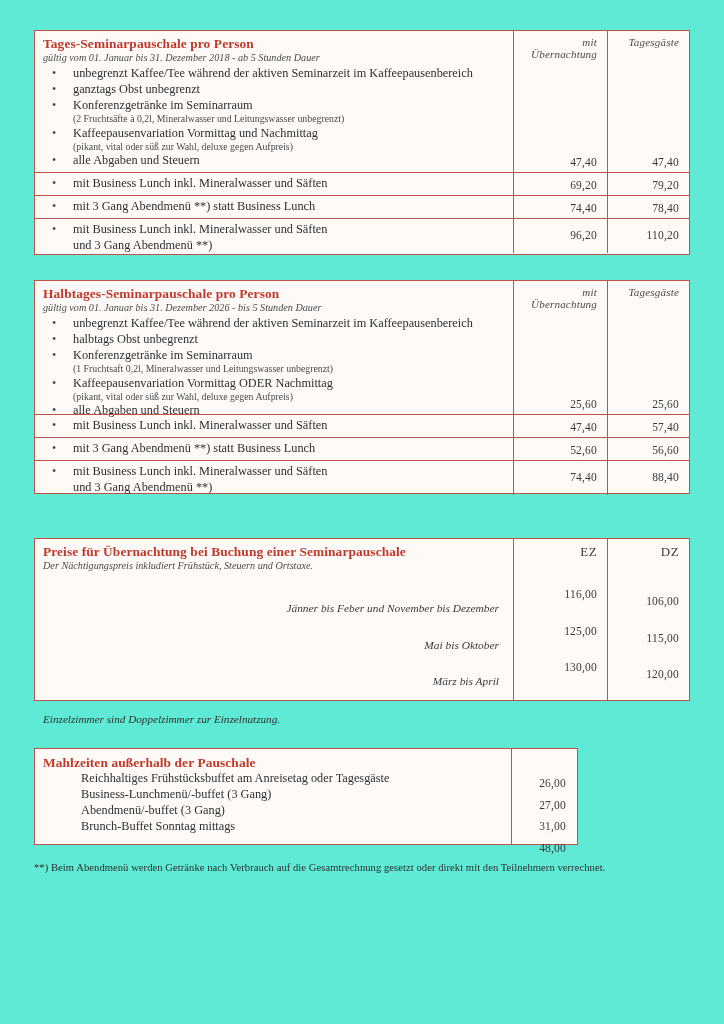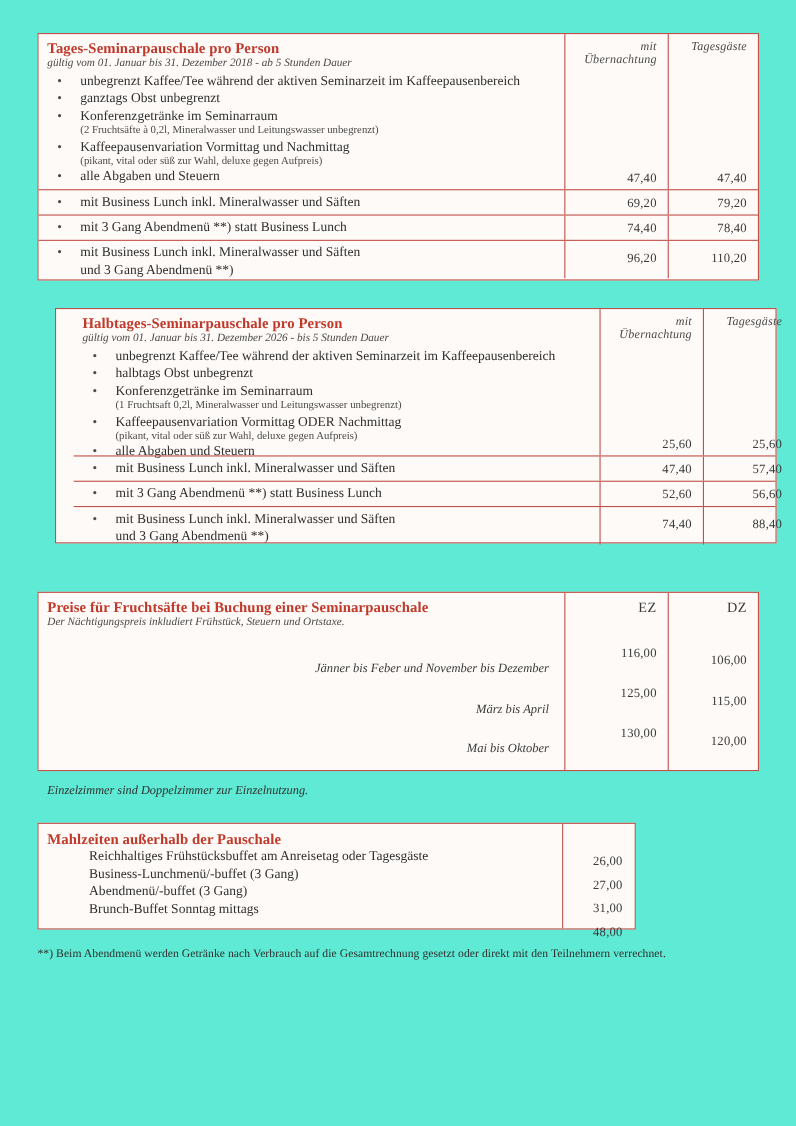--- a/index.html
+++ b/index.html
@@ -256,21 +256,21 @@
       </div>
       <div class="cell-price" style="width:94px; justify-content:center;">
         <div class="price-val">96,20</div>
       </div>
       <div class="cell-price" style="width:82px; justify-content:center;">
         <div class="price-val">110,20</div>
       </div>
     </div>
   </div>
 
-  <div class="block" style="left:50px; top:280px; width:656px; height:214px;padding-left:16px;">
+  <div class="block" style="left:34px; top:280px; width:656px; height:214px;">
 
     <div class="row" style="height:133px;">
       <div class="cell-main" style="width:478px;">
         <div class="title">Halbtages-Seminarpauschale pro Person</div>
         <div class="subtitle">gültig vom 01. Januar bis 31. Dezember 2026 -  bis 5 Stunden Dauer</div>
         <ul class="bullets">
           <li>
             <span class="dot">•</span>
             <span>unbegrenzt Kaffee/Tee während der aktiven Seminarzeit im Kaffeepausenbereich</span>
           </li>
@@ -353,26 +353,26 @@
         <div class="price-val">88,40</div>
       </div>
     </div>
   </div>
 
   <div class="block" style="left:34px; top:538px; width:656px; height:163px;">
     <div class="row" style="height:100%;">
 
       <div class="t3-left" style="width:478px; padding:3px 0 0 0;">
         <div style="padding-left:8px;">
-          <div class="title">Preise für Fruchtsäfte bei Buchung einer Seminarpauschale</div>
+          <div class="title">Preise für Übernachtung bei Buchung einer Seminarpauschale</div>
           <div class="subtitle">Der Nächtigungspreis inkludiert Frühstück, Steuern und Ortstaxe.</div>
         </div>
         <div class="t3-season" style="margin-top:30px;">Jänner bis Feber und November bis Dezember</div>
+        <div class="t3-season" style="margin-top:25px;">Mai bis Oktober</div>
         <div class="t3-season" style="margin-top:25px;">März bis April</div>
-        <div class="t3-season" style="margin-top:25px;">Mai bis Oktober</div>
         <div class="t3-note" style="margin-top:26px;">Einzelzimmer sind Doppelzimmer zur Einzelnutzung.</div>
       </div>
 
       <div class="cell-price" style="width:94px; justify-content:flex-start; padding-top:3px;">
         <div class="col-head-plain">EZ</div>
         <div class="price-val" style="margin-top:29px;">116,00</div>
         <div class="price-val" style="margin-top:25px;">125,00</div>
         <div class="price-val" style="margin-top:25px;">130,00</div>
       </div>
 

